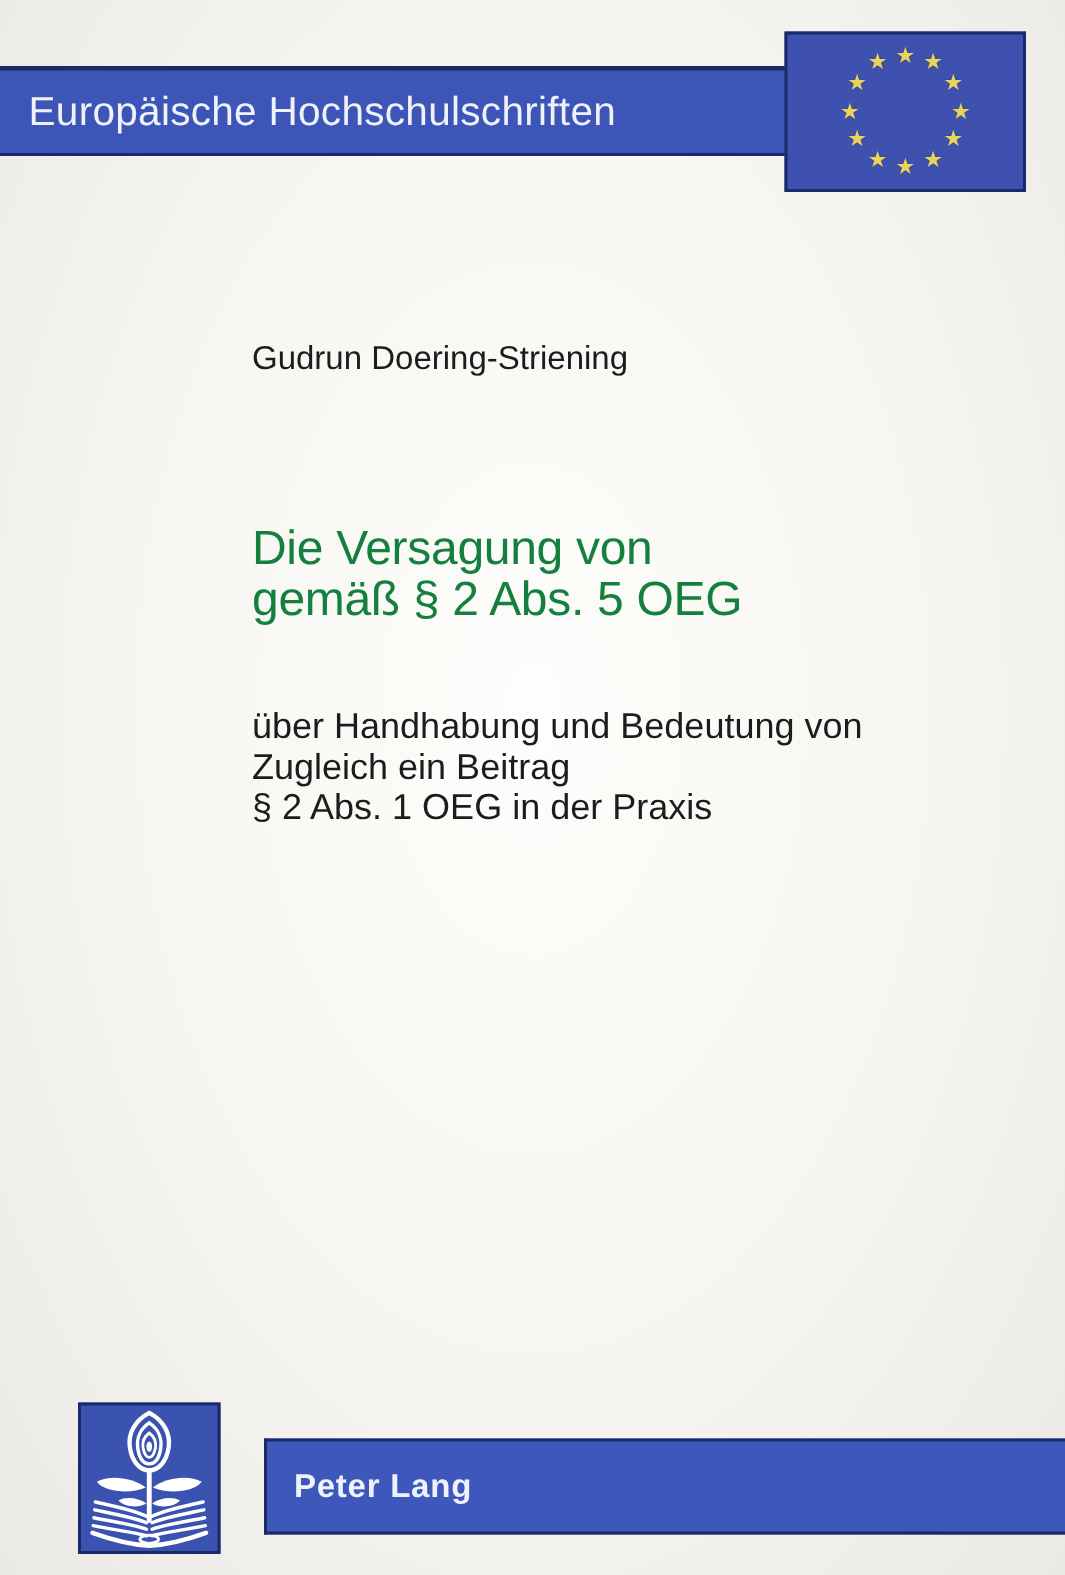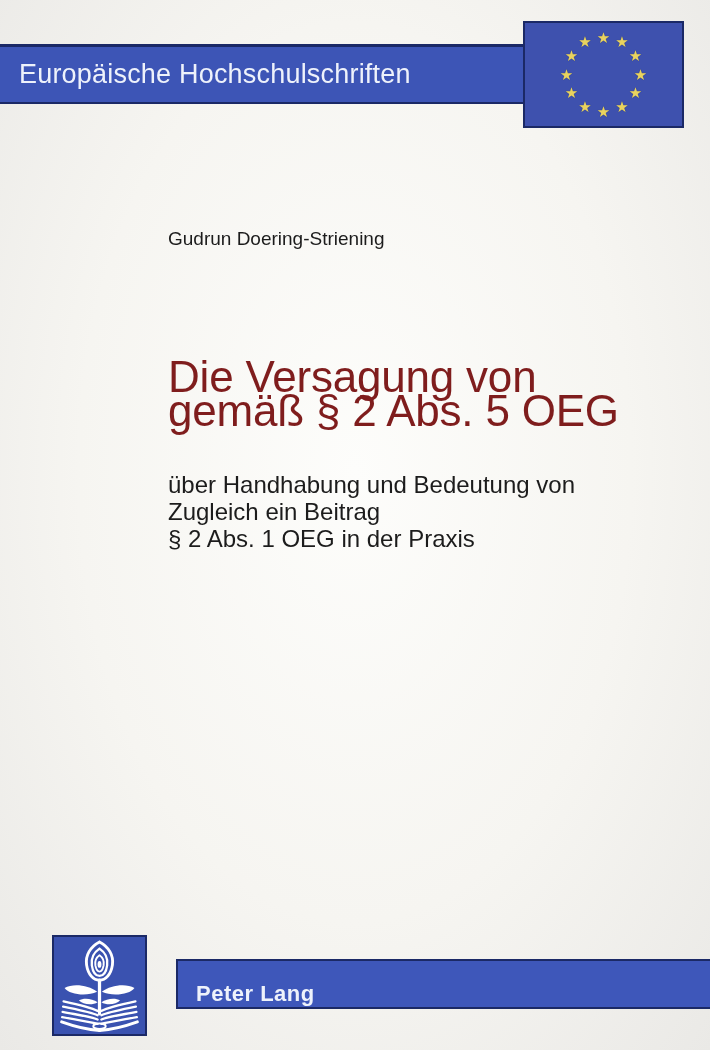--- a/index.html
+++ b/index.html
@@ -37,46 +37,46 @@
     border:2px solid var(--edge-navy);box-sizing:border-box;
   }
   .eu-flag .star{
     position:absolute;font-size:15px;line-height:1;
     transform:translate(-50%,-52%);
     text-shadow:0 0 1px rgba(40,40,10,.45);
   }
   
   .author{
     position:absolute;left:168px;top:225px;
-    font-size:19px;line-height:28px;color:var(--ink);
+    font-size:22px;line-height:28px;color:var(--ink);
   }
   .title{
-    position:absolute;left:168px;top:360px;
-    font-size:44px;line-height:34px;color:#7f1d1d;letter-spacing:-0.2px;
+    position:absolute;left:168px;top:348px;
+    font-size:32px;line-height:34px;color:#15803d;letter-spacing:-0.2px;
   }
   .subtitle{
     position:absolute;left:168px;top:471px;
     font-size:24px;line-height:27px;color:var(--ink);
   }
   
   .pub-logo{
     position:absolute;left:52px;top:935px;width:95px;height:101px;
     background:var(--logo-blue);
     border:2px solid var(--edge-navy);box-sizing:border-box;
   }
   .pub-logo svg{width:100%;height:100%;display:block;}
   
   .pub-banner{
-    position:absolute;left:176px;top:959px;width:534px;height:50px;
+    position:absolute;left:176px;top:959px;width:534px;height:64px;
     background:var(--pub-blue);
     border-top:2px solid var(--edge-navy);
     border-bottom:2px solid var(--edge-navy);
     border-left:2px solid var(--edge-navy);
     box-sizing:border-box;
-    display:flex;align-items:flex-end;padding-left:18px;
+    display:flex;align-items:center;padding-left:18px;
     color:var(--banner-text);
   }
   .pub-name{font-size:22px;font-weight:bold;letter-spacing:0.5px;}
   .pub-cities{font-size:19px;font-weight:bold;margin-left:17px;letter-spacing:0.2px;}
 </style>
 </head>
 <body>
 
 <div class="series-banner">
   <span>Europäische Hochschulschriften</span>

